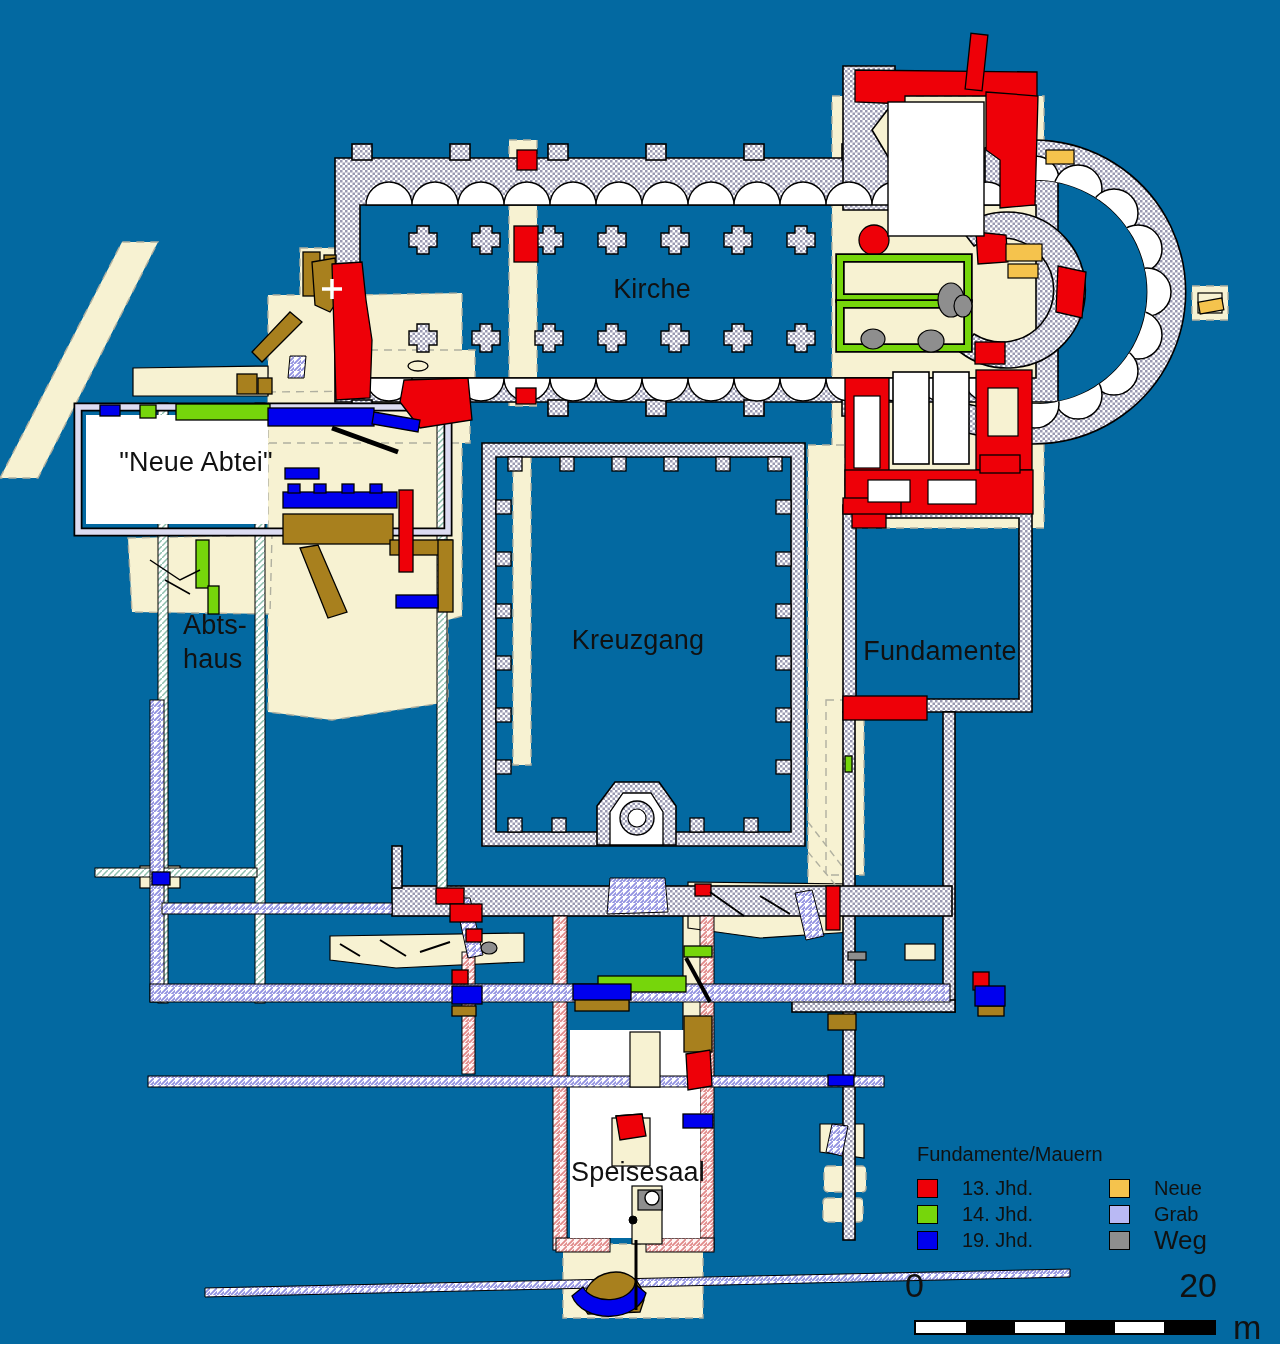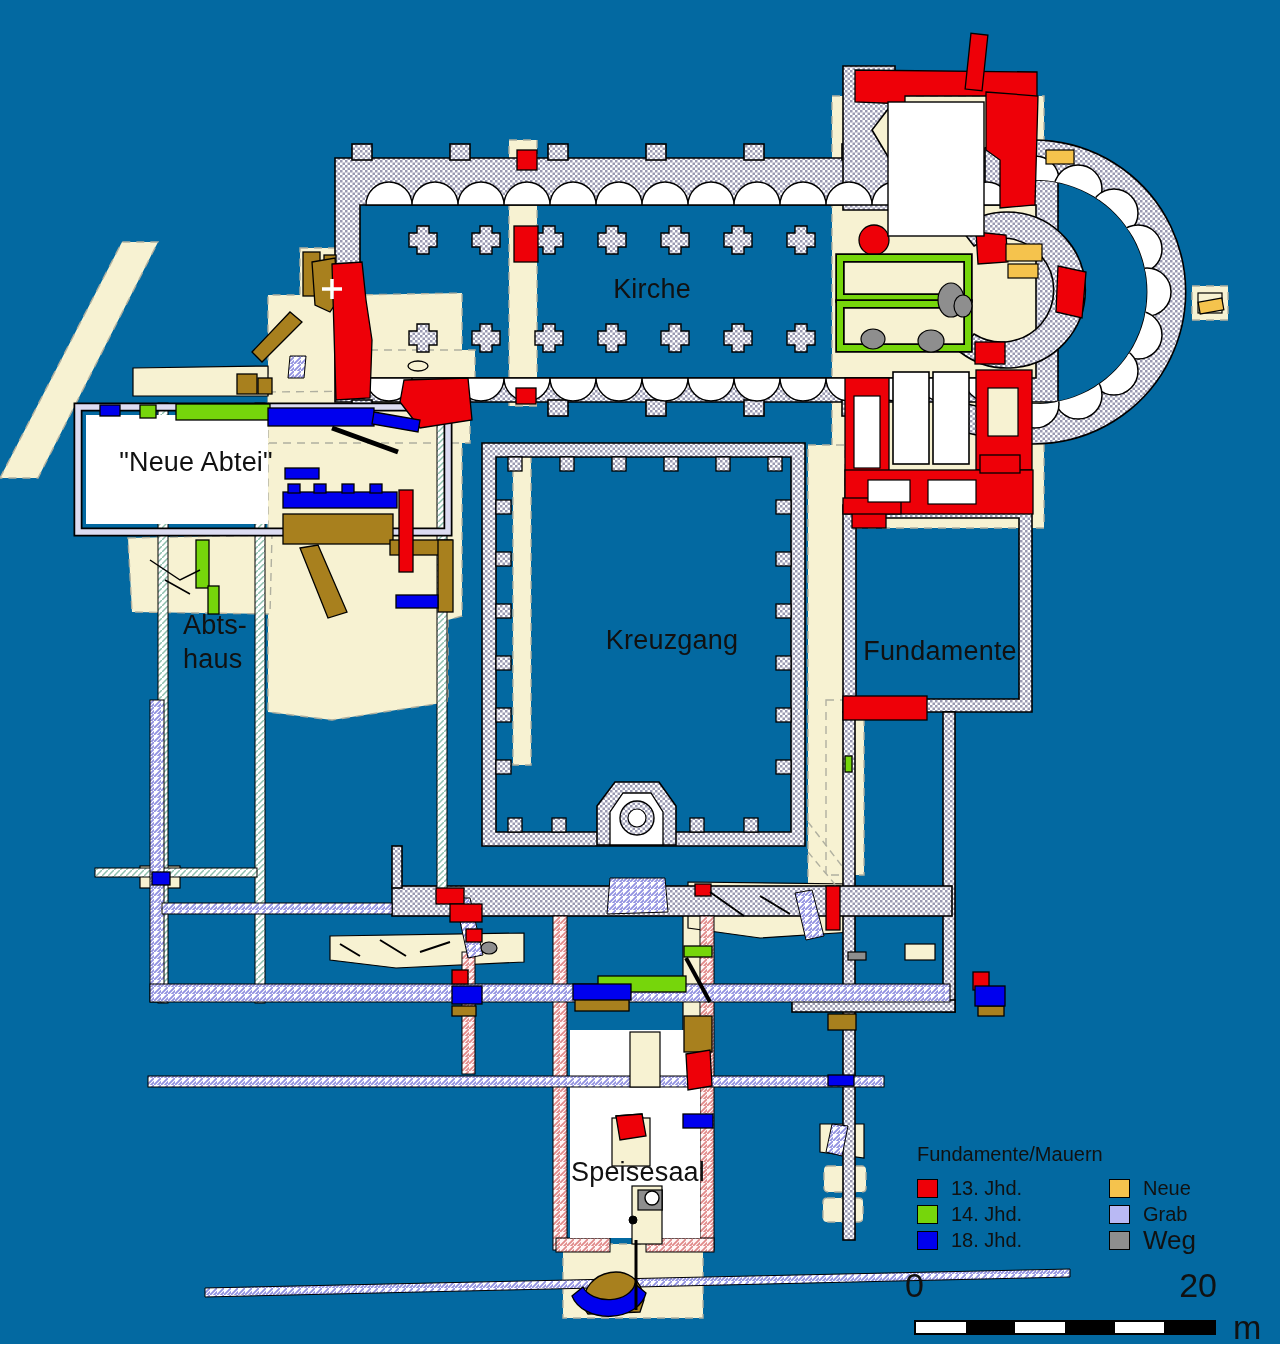--- a/index.html
+++ b/index.html
@@ -6,21 +6,21 @@
   .stage{position:relative;width:1280px;height:1344px;background:#0369a1;overflow:hidden;
          font-family:"Liberation Sans",sans-serif;color:#111;}
   .stage svg{position:absolute;left:0;top:0;}
   .map-label{position:absolute;transform:translate(-50%,-50%);font-size:27px;color:#111;
              white-space:nowrap;letter-spacing:.2px;}
   .map-label.two-line{transform:none;line-height:34px;}
   .legend{position:absolute;left:905px;top:1143px;}
   .legend-title{font-size:20px;padding-left:12px;margin-bottom:11px;}
   .legend-cols{display:flex;gap:16px;padding-left:12px;}
   .legend-col{display:flex;flex-direction:column;gap:3px;width:176px;}
-  .legend-item{display:flex;align-items:center;gap:13px;font-size:20px;height:23px;}
+  .legend-item{display:flex;align-items:center;gap:24px;font-size:20px;height:23px;}
   .legend-item.big{font-size:26px;}
   .swatch{width:21px;height:19px;border:1.7px solid #000;flex:none;box-sizing:border-box;}
   .scalebar{position:absolute;left:905px;top:1266px;width:360px;}
   .sb-nums{display:flex;justify-content:space-between;width:312px;font-size:34px;height:44px;}
   .sb-row{display:flex;align-items:center;}
   .sb-bar{display:flex;border:2px solid #000;height:11px;width:298px;margin-left:9px;}
   .sb-seg{flex:1;}
   .sb-seg.b{background:#000;} .sb-seg.w{background:#fff;}
   .sb-unit{font-size:34px;margin-left:17px;line-height:1;}
 </style>
@@ -358,39 +358,39 @@
     <path d="M322,289 h20 M332,279 v20"></path>
   </g>
 </svg>
 
   <div class="map-label" style="left:652px;top:289px">Kirche</div>
   <div class="map-label" style="left:196px;top:462px">"Neue Abtei"</div>
   <div class="map-label two-line" style="left:183px;top:608px">
     <div>Abts-</div>
     <div>haus</div>
   </div>
-  <div class="map-label" style="left:672px;top:640px">Kreuzgang</div>
+  <div class="map-label" style="left:638px;top:640px">Kreuzgang</div>
   <div class="map-label" style="left:940px;top:651px">Fundamente</div>
   <div class="map-label" style="left:638px;top:1172px">Speisesaal</div>
 
   <div class="legend">
     <div class="legend-title">Fundamente/Mauern</div>
     <div class="legend-cols">
       <div class="legend-col">
         <div class="legend-item">
           <span class="swatch" style="background: rgb(238, 0, 8);"></span>
           <span>13. Jhd.</span>
         </div>
         <div class="legend-item">
           <span class="swatch" style="background: rgb(118, 214, 11);"></span>
           <span>14. Jhd.</span>
         </div>
         <div class="legend-item">
           <span class="swatch" style="background: rgb(0, 0, 238);"></span>
-          <span>18. Jhd.</span>
+          <span>19. Jhd.</span>
         </div>
       </div>
       <div class="legend-col">
         <div class="legend-item">
           <span class="swatch" style="background: rgb(245, 195, 77);"></span>
           <span>Neue</span>
         </div>
         <div class="legend-item">
           <span class="swatch" style="background: rgb(185, 185, 244);"></span>
           <span>Grab</span>

